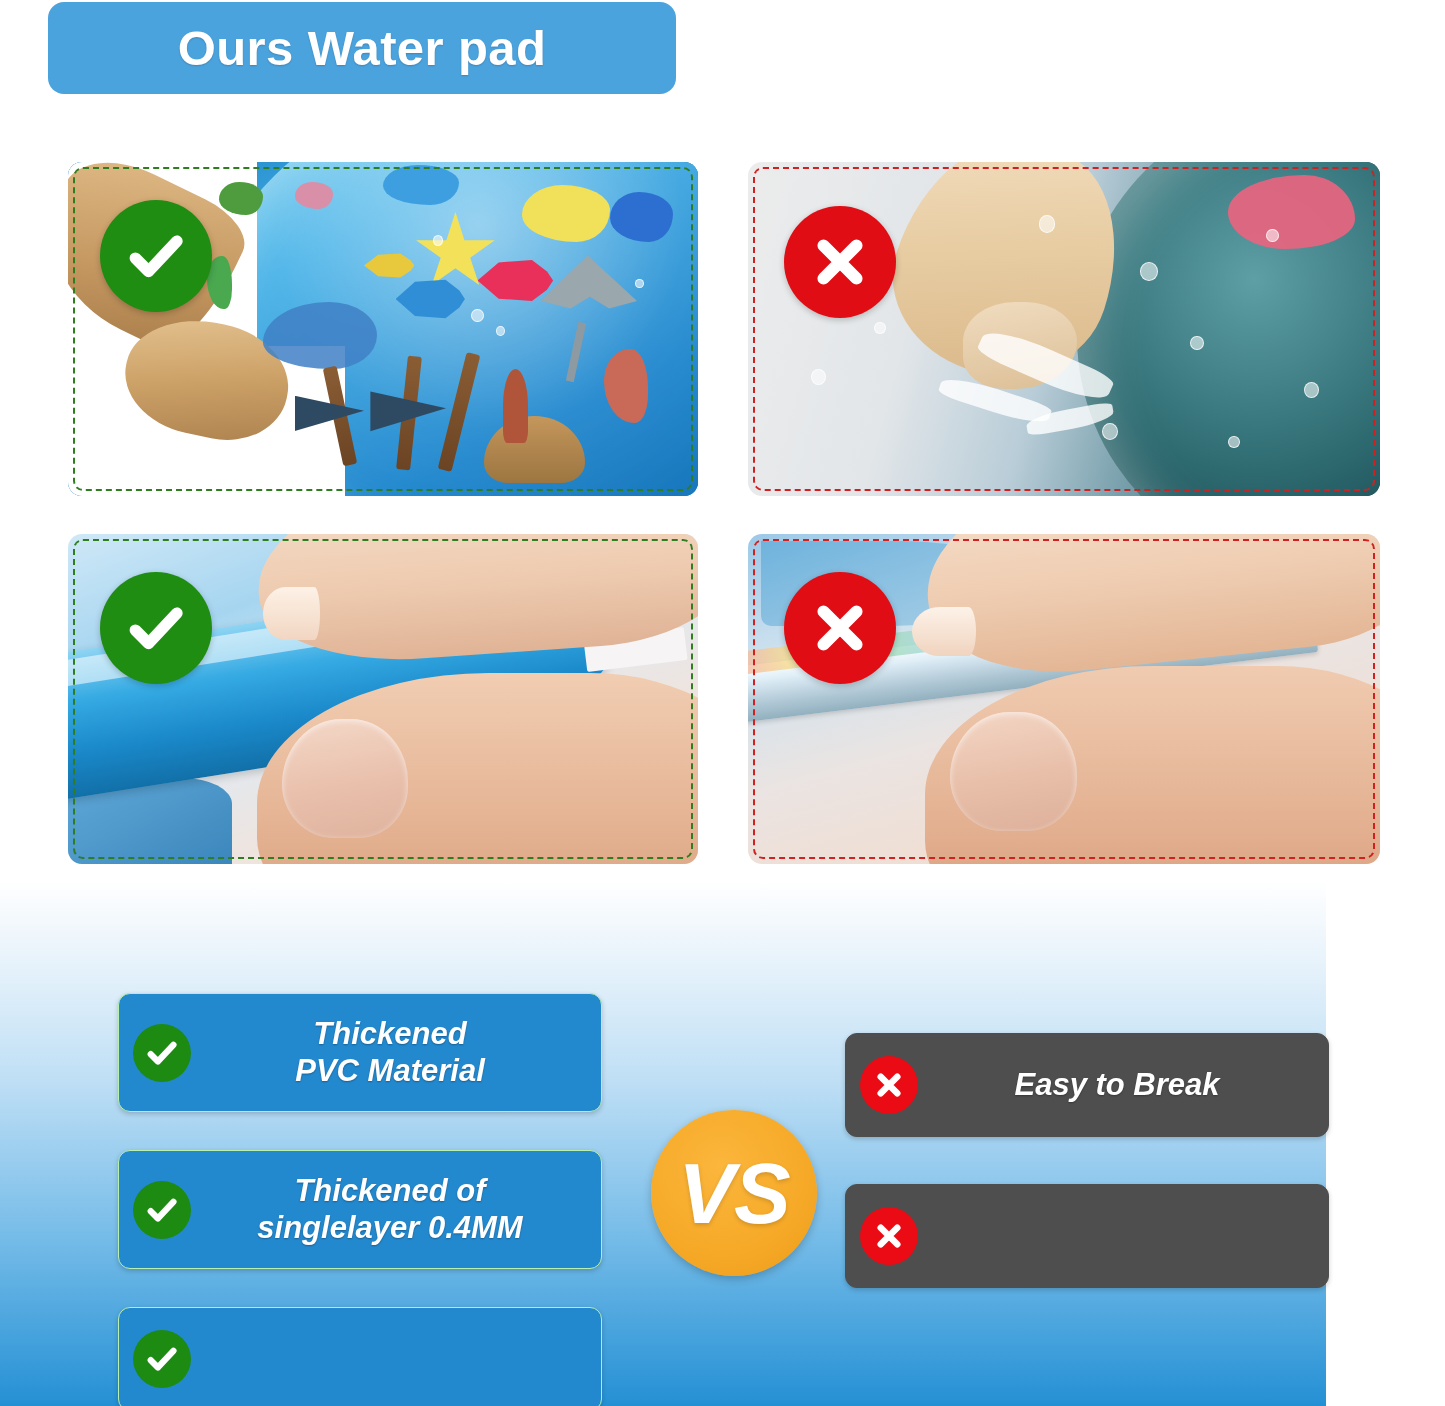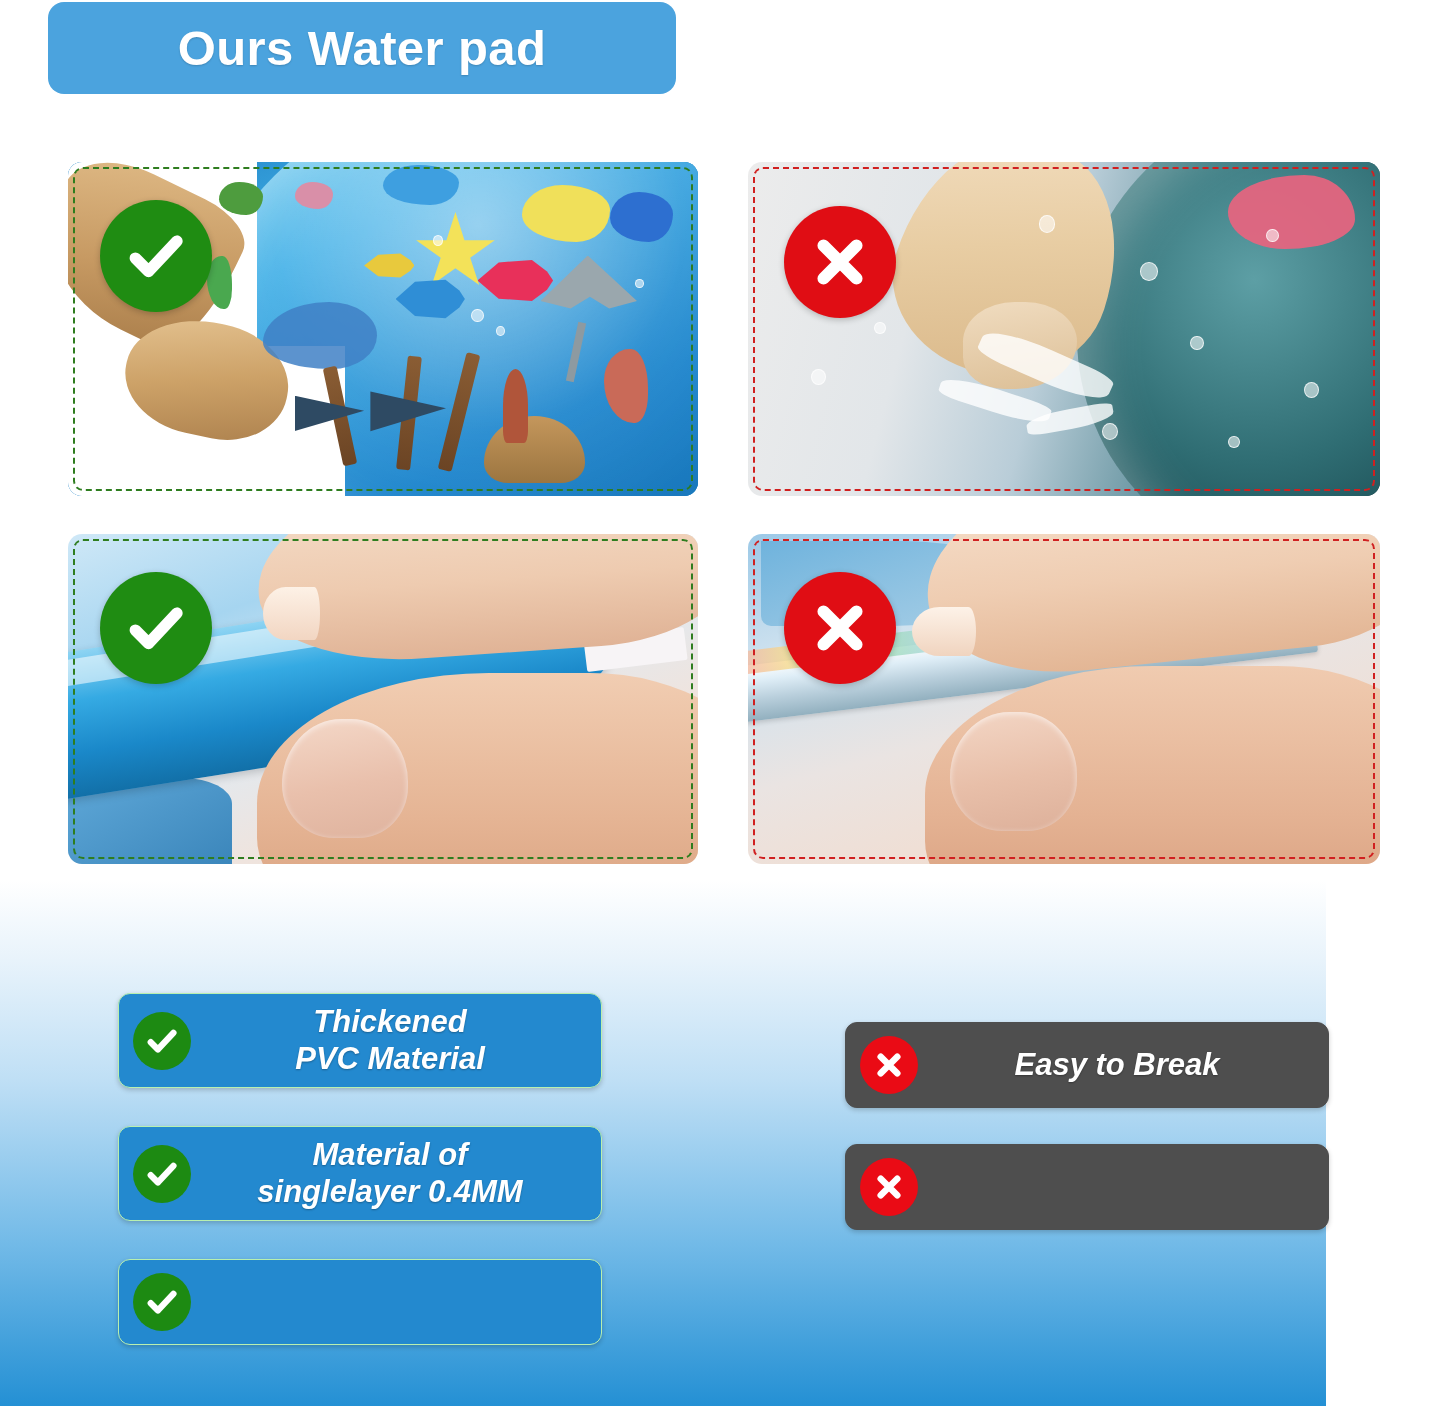--- a/index.html
+++ b/index.html
@@ -301,31 +301,32 @@
     display: flex;
     flex-direction: column;
   }
   .list-left  { left: 118px; top: 993px; width: 484px; gap: 38px; }
   .list-right { left: 845px; top: 1022px; width: 484px; gap: 36px; }
 
   .pill {
     display: flex;
     align-items: center;
     border-radius: 12px;
-    padding: 10px 14px;
+    padding: 22px 14px;
     min-height: 86px;
     box-shadow: 0 2px 5px rgba(0,0,0,0.2);
   }
   .pill-ok {
     background: #2389cf;
     border: 1.5px solid #b8f0b0;
   }
   .pill-bad {
     background: #4e4e4e;
     border: 1.5px solid #4e4e4e;
+    margin-top: 11px;
   }
   .pill .badge {
     flex: 0 0 auto;
     width: 58px; height: 58px;
     border-radius: 50%;
     display: flex; align-items: center; justify-content: center;
     margin-right: 8px;
   }
   .pill-ok  .badge { background: #1d8a12; }
   .pill-bad .badge { background: #ea0b15; }
@@ -509,21 +510,21 @@
       <span class="txt">Thickened
 PVC Material</span>
     </div>
 
     <div class="pill pill-ok">
       <span class="badge">
         <svg viewBox="0 0 24 24" aria-hidden="true">
           <path d="M4.5 12.8 L9.3 17.6 L19.6 6.6" fill="none" stroke="#ffffff" stroke-width="4.2" stroke-linecap="round" stroke-linejoin="round"></path>
         </svg>
       </span>
-      <span class="txt">Material of
+      <span class="txt">Thickened of
 singlelayer 0.4MM</span>
     </div>
 
     <div class="pill pill-ok">
       <span class="badge">
         <svg viewBox="0 0 24 24" aria-hidden="true">
           <path d="M4.5 12.8 L9.3 17.6 L19.6 6.6" fill="none" stroke="#ffffff" stroke-width="4.2" stroke-linecap="round" stroke-linejoin="round"></path>
         </svg>
       </span>
     </div>
@@ -543,14 +544,17 @@
     <div class="pill pill-bad">
       <span class="badge">
         <svg viewBox="0 0 24 24" aria-hidden="true">
           <path d="M6.5 6.5 L17.5 17.5 M17.5 6.5 L6.5 17.5" fill="none" stroke="#ffffff" stroke-width="4.4" stroke-linecap="round"></path>
         </svg>
       </span>
     </div>
 
   </div>
 
+  <div class="vs">
+    <span>VS</span>
+  </div>
 
 </div>
 
 </body></html>

